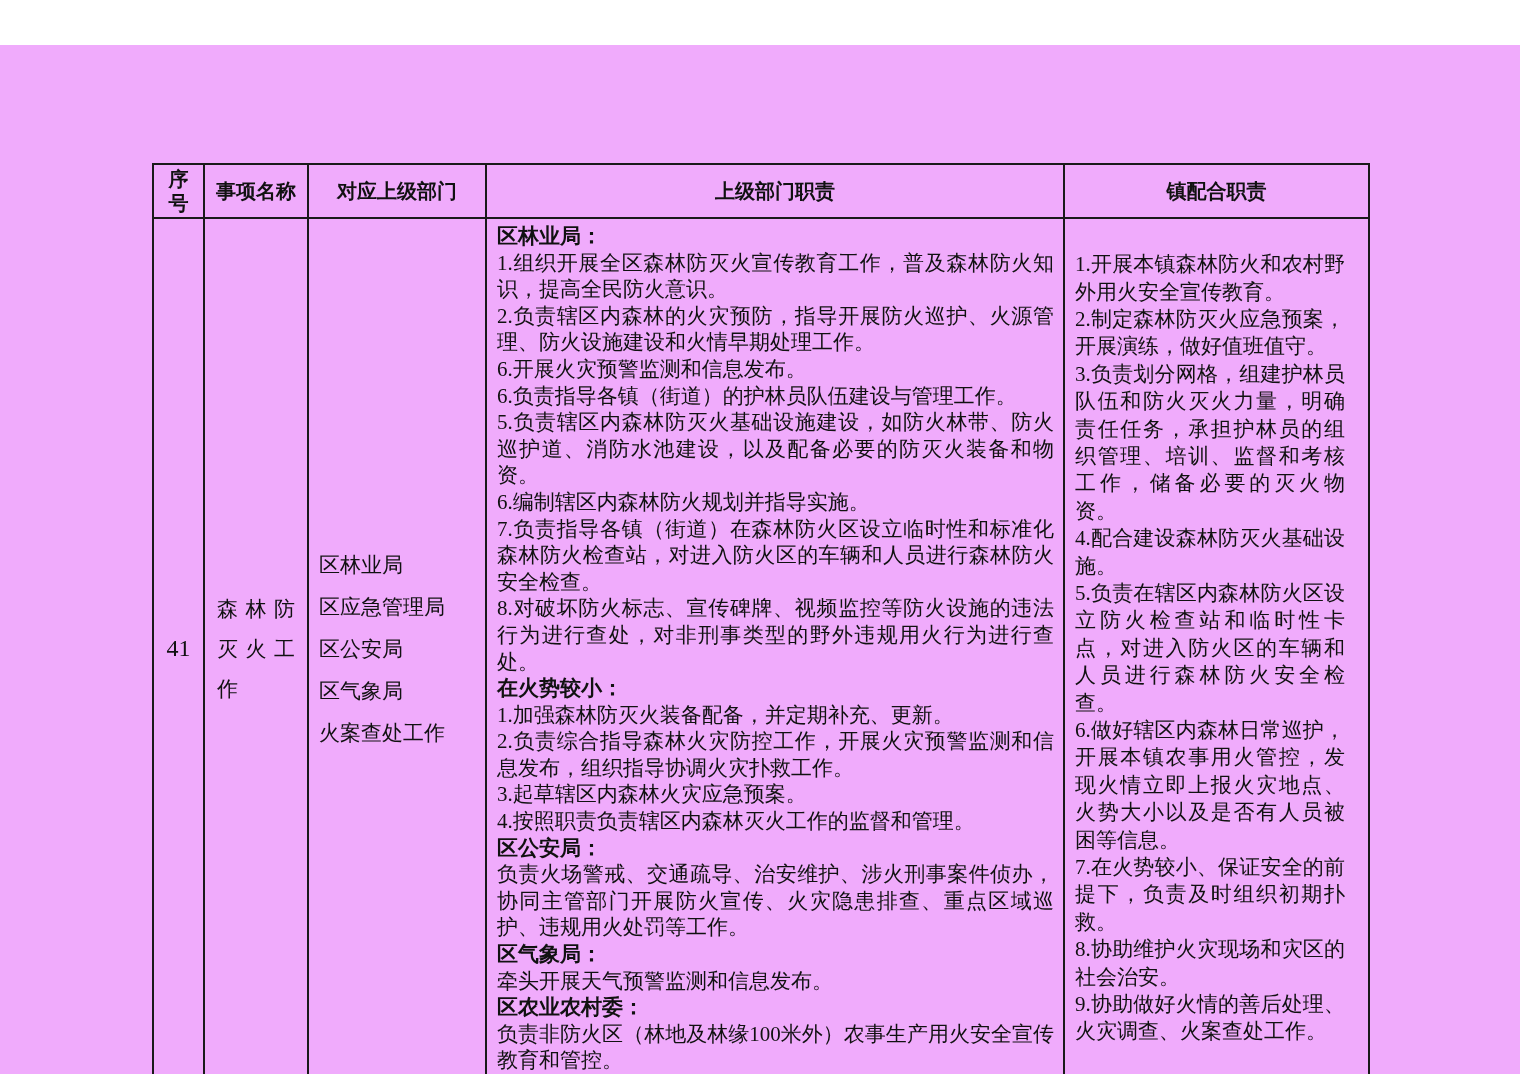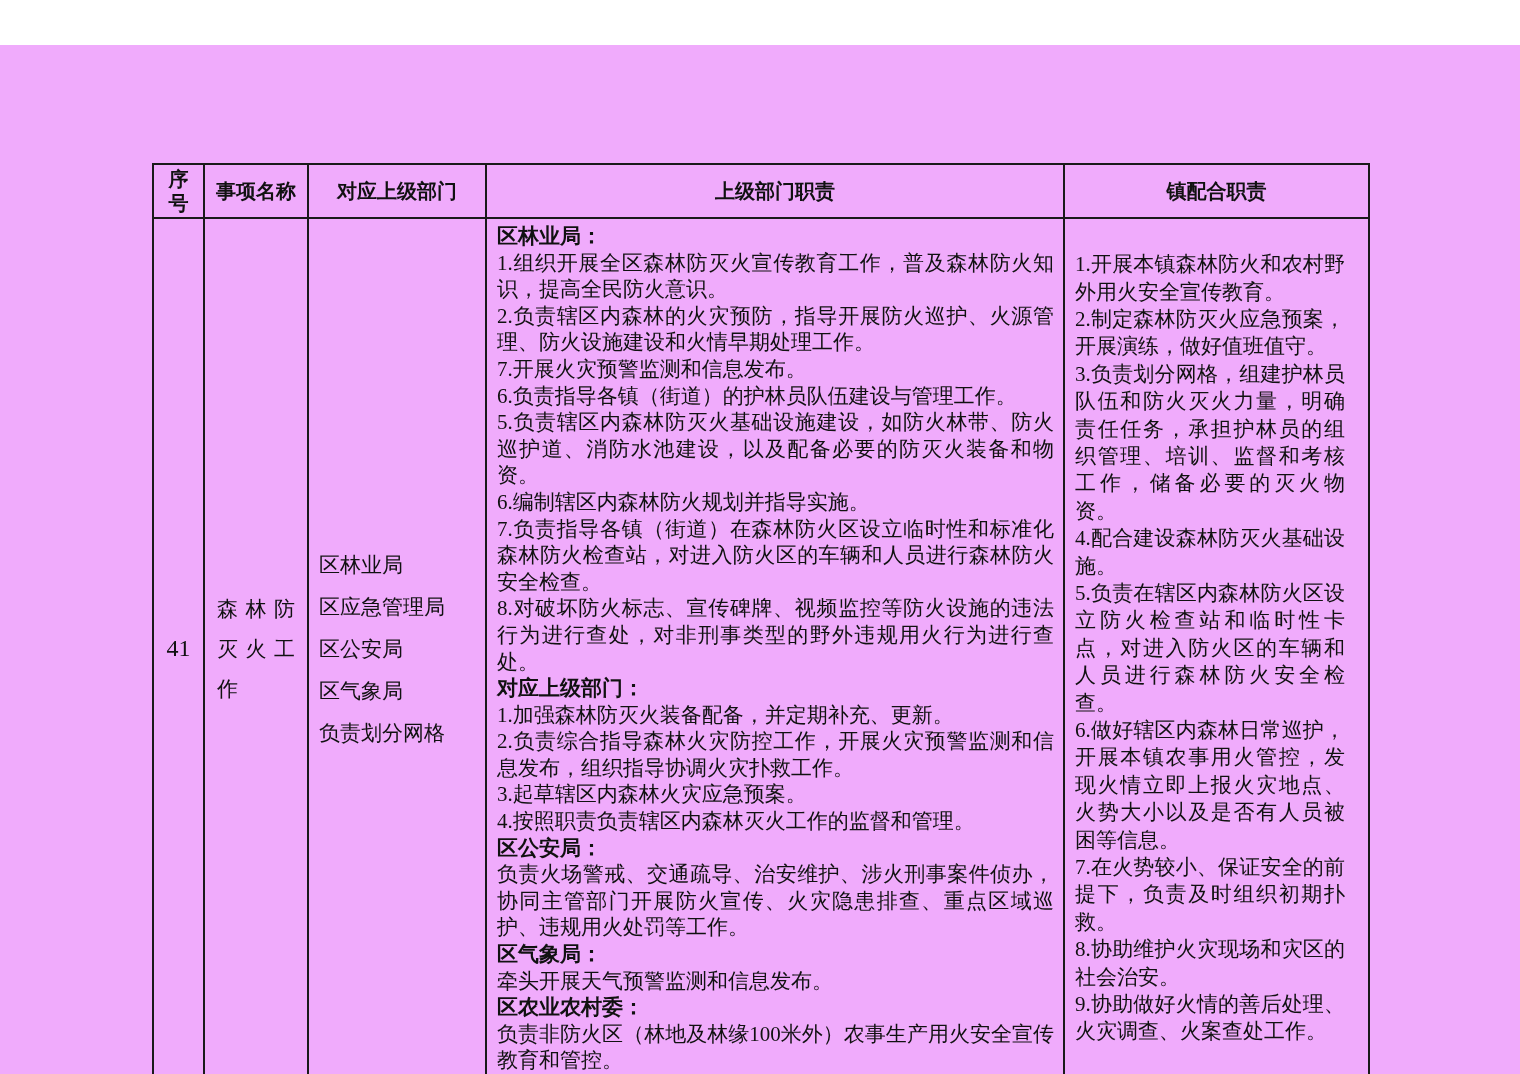--- a/index.html
+++ b/index.html
@@ -107,33 +107,33 @@
     </thead>
     <tbody>
       <tr class="body-row">
         <td class="cell cell-no">41</td>
         <td class="cell cell-name">森林防灭火工作</td>
         <td class="cell cell-dept">
             <div class="dept-line">区林业局</div>
             <div class="dept-line">区应急管理局</div>
             <div class="dept-line">区公安局</div>
             <div class="dept-line">区气象局</div>
-            <div class="dept-line">负责划分网格</div>
+            <div class="dept-line">火案查处工作</div>
           </td>
         <td class="cell cell-superior">
             <div class="duty duty-heading">区林业局：</div>
             <div class="duty duty-item">1.组织开展全区森林防灭火宣传教育工作，普及森林防火知识，提高全民防火意识。</div>
             <div class="duty duty-item">2.负责辖区内森林的火灾预防，指导开展防火巡护、火源管理、防火设施建设和火情早期处理工作。</div>
-            <div class="duty duty-item">7.开展火灾预警监测和信息发布。</div>
+            <div class="duty duty-item">6.开展火灾预警监测和信息发布。</div>
             <div class="duty duty-item">6.负责指导各镇（街道）的护林员队伍建设与管理工作。</div>
             <div class="duty duty-item">5.负责辖区内森林防灭火基础设施建设，如防火林带、防火巡护道、消防水池建设，以及配备必要的防灭火装备和物资。</div>
             <div class="duty duty-item">6.编制辖区内森林防火规划并指导实施。</div>
             <div class="duty duty-item">7.负责指导各镇（街道）在森林防火区设立临时性和标准化森林防火检查站，对进入防火区的车辆和人员进行森林防火安全检查。</div>
             <div class="duty duty-item">8.对破坏防火标志、宣传碑牌、视频监控等防火设施的违法行为进行查处，对非刑事类型的野外违规用火行为进行查处。</div>
-            <div class="duty duty-heading">对应上级部门：</div>
+            <div class="duty duty-heading">在火势较小：</div>
             <div class="duty duty-item">1.加强森林防灭火装备配备，并定期补充、更新。</div>
             <div class="duty duty-item">2.负责综合指导森林火灾防控工作，开展火灾预警监测和信息发布，组织指导协调火灾扑救工作。</div>
             <div class="duty duty-item">3.起草辖区内森林火灾应急预案。</div>
             <div class="duty duty-item">4.按照职责负责辖区内森林灭火工作的监督和管理。</div>
             <div class="duty duty-heading">区公安局：</div>
             <div class="duty duty-item">负责火场警戒、交通疏导、治安维护、涉火刑事案件侦办，协同主管部门开展防火宣传、火灾隐患排查、重点区域巡护、违规用火处罚等工作。</div>
             <div class="duty duty-heading">区气象局：</div>
             <div class="duty duty-item">牵头开展天气预警监测和信息发布。</div>
             <div class="duty duty-heading">区农业农村委：</div>
             <div class="duty duty-item">负责非防火区（林地及林缘100米外）农事生产用火安全宣传教育和管控。</div>

